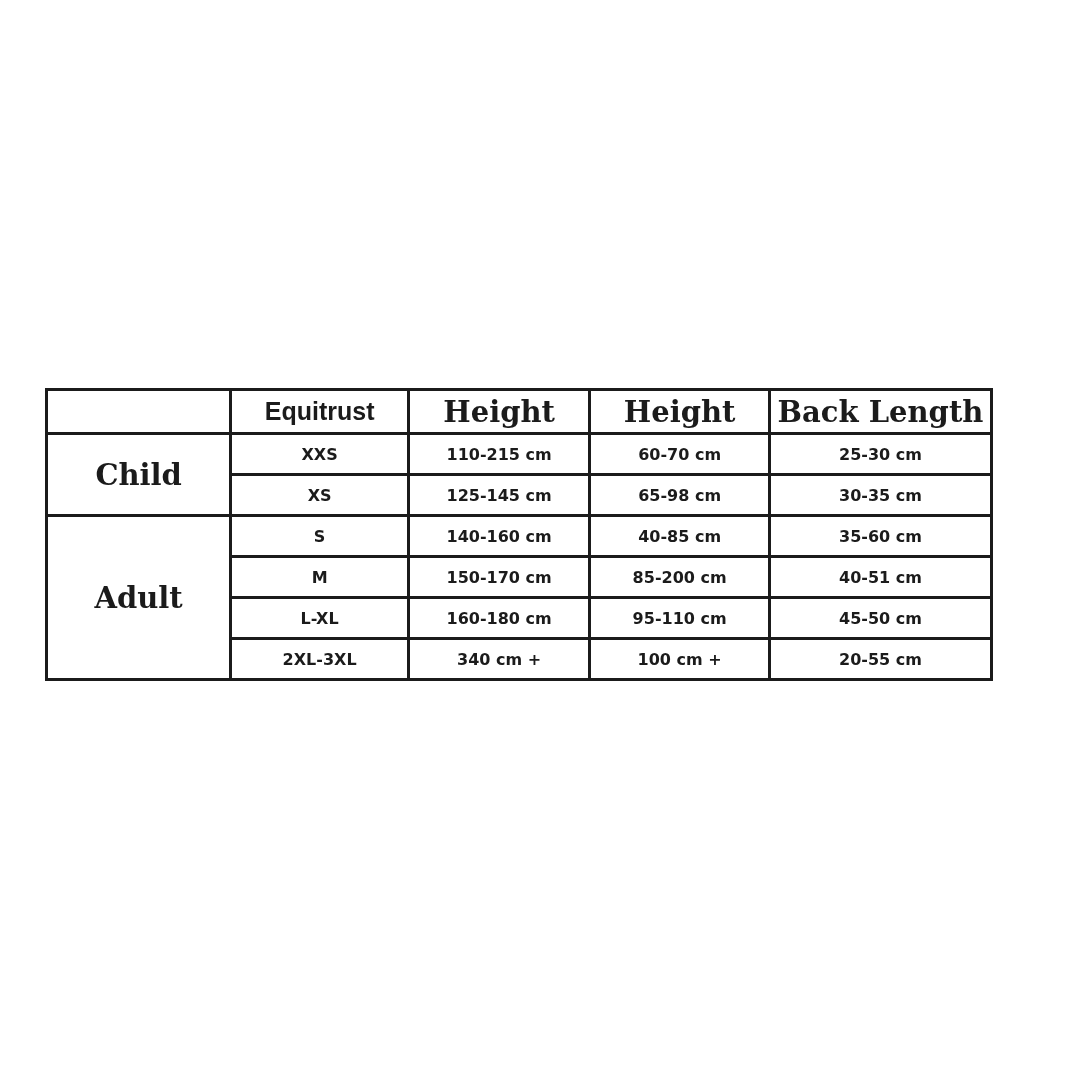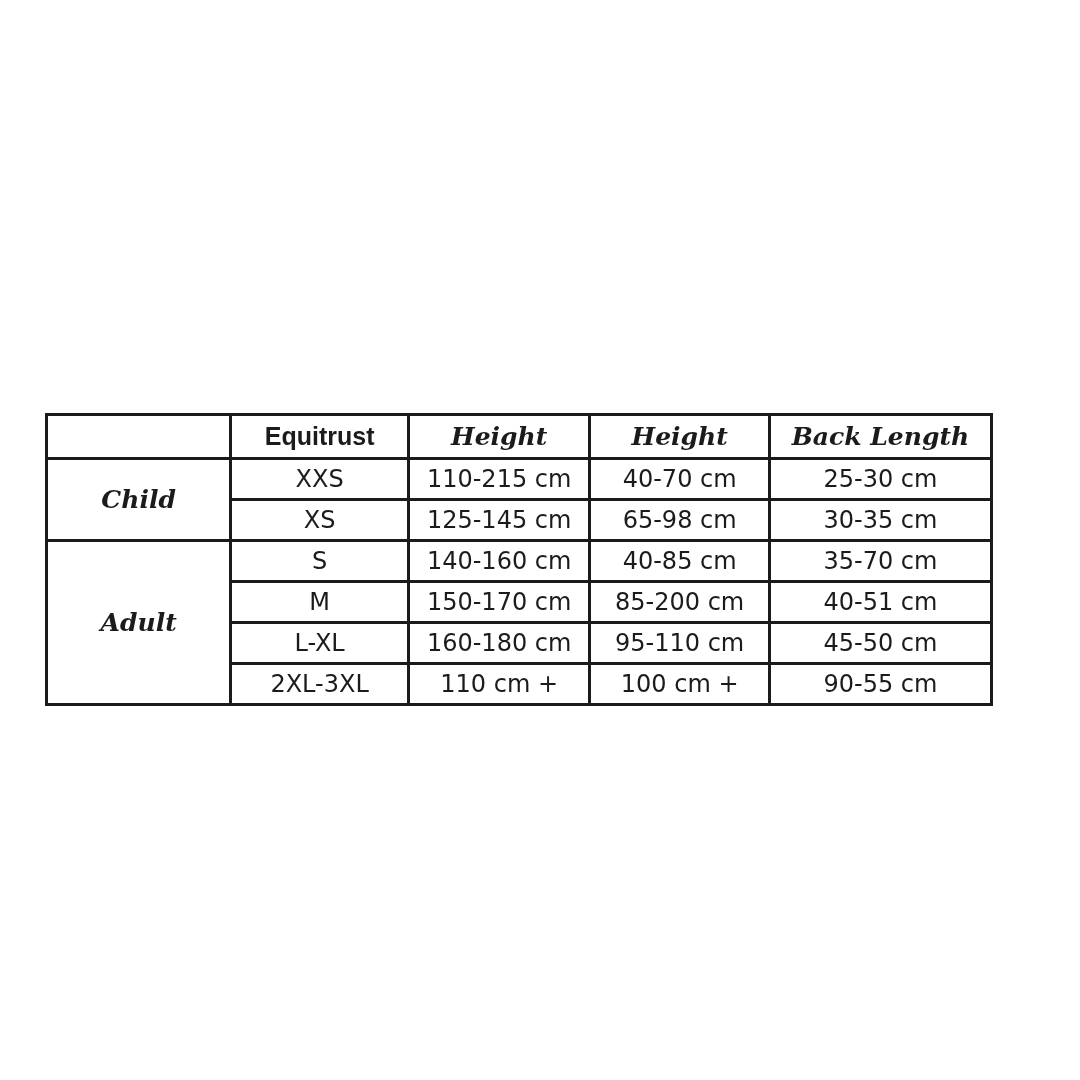--- a/index.html
+++ b/index.html
@@ -10,21 +10,21 @@
     width: 1080px;
     height: 1080px;
     background: #ffffff;
     position: relative;
     overflow: hidden;
     font-family: "Liberation Sans", sans-serif;
   }
   .table-wrap {
     position: absolute;
     left: 45px;
-    top: 413px;
+    top: 388px;
     width: 948px;
   }
   table.size-chart {
     width: 100%;
     border-collapse: collapse;
     table-layout: fixed;
     background: #ffffff;
   }
   table.size-chart th,
   table.size-chart td {
@@ -36,35 +36,34 @@
     overflow: hidden;
     white-space: nowrap;
   }
   thead tr { height: 44px; }
   tbody tr { height: 41px; }
 
   
   th.serif-head, th.group-label {
     font-family: "DejaVu Serif", "Liberation Serif", serif;
     font-weight: bold;
-    font-size: 25px;
+    font-size: 29px;
     letter-spacing: 0px;
-    font-style: italic;
   }
   
   th.sans-head {
     font-family: "Liberation Sans", "DejaVu Sans", sans-serif;
     font-weight: bold;
     font-size: 25px;
   }
   
   td.data-cell {
     font-family: "DejaVu Sans", "Liberation Sans", sans-serif;
-    font-weight: normal;
-    font-size: 24px;
+    font-weight: bold;
+    font-size: 16px;
   }
   col.c0 { width: 19.5%; }
   col.c1 { width: 18.8%; }
   col.c2 { width: 19.2%; }
   col.c3 { width: 19.0%; }
   col.c4 { width: 23.5%; }
 </style>
 </head>
 <body>
 
@@ -84,49 +83,49 @@
         <th class="serif-head">Height</th>
         <th class="serif-head">Height</th>
         <th class="serif-head">Back Length</th>
       </tr>
     </thead>
     <tbody>
       <tr>
         <th class="group-label" rowspan="2">Child</th>
         <td class="data-cell">XXS</td>
         <td class="data-cell">110-215 cm</td>
-        <td class="data-cell">40-70 cm</td>
+        <td class="data-cell">60-70 cm</td>
         <td class="data-cell">25-30 cm</td>
       </tr>
       <tr>
         <td class="data-cell">XS</td>
         <td class="data-cell">125-145 cm</td>
         <td class="data-cell">65-98 cm</td>
         <td class="data-cell">30-35 cm</td>
       </tr>
       <tr>
         <th class="group-label" rowspan="4">Adult</th>
         <td class="data-cell">S</td>
         <td class="data-cell">140-160 cm</td>
         <td class="data-cell">40-85 cm</td>
-        <td class="data-cell">35-70 cm</td>
+        <td class="data-cell">35-60 cm</td>
       </tr>
       <tr>
         <td class="data-cell">M</td>
         <td class="data-cell">150-170 cm</td>
         <td class="data-cell">85-200 cm</td>
         <td class="data-cell">40-51 cm</td>
       </tr>
       <tr>
         <td class="data-cell">L-XL</td>
         <td class="data-cell">160-180 cm</td>
         <td class="data-cell">95-110 cm</td>
         <td class="data-cell">45-50 cm</td>
       </tr>
       <tr>
         <td class="data-cell">2XL-3XL</td>
-        <td class="data-cell">110 cm +</td>
+        <td class="data-cell">340 cm +</td>
         <td class="data-cell">100 cm +</td>
-        <td class="data-cell">90-55 cm</td>
+        <td class="data-cell">20-55 cm</td>
       </tr>
     </tbody>
   </table>
 </div>
 
 </body></html>

